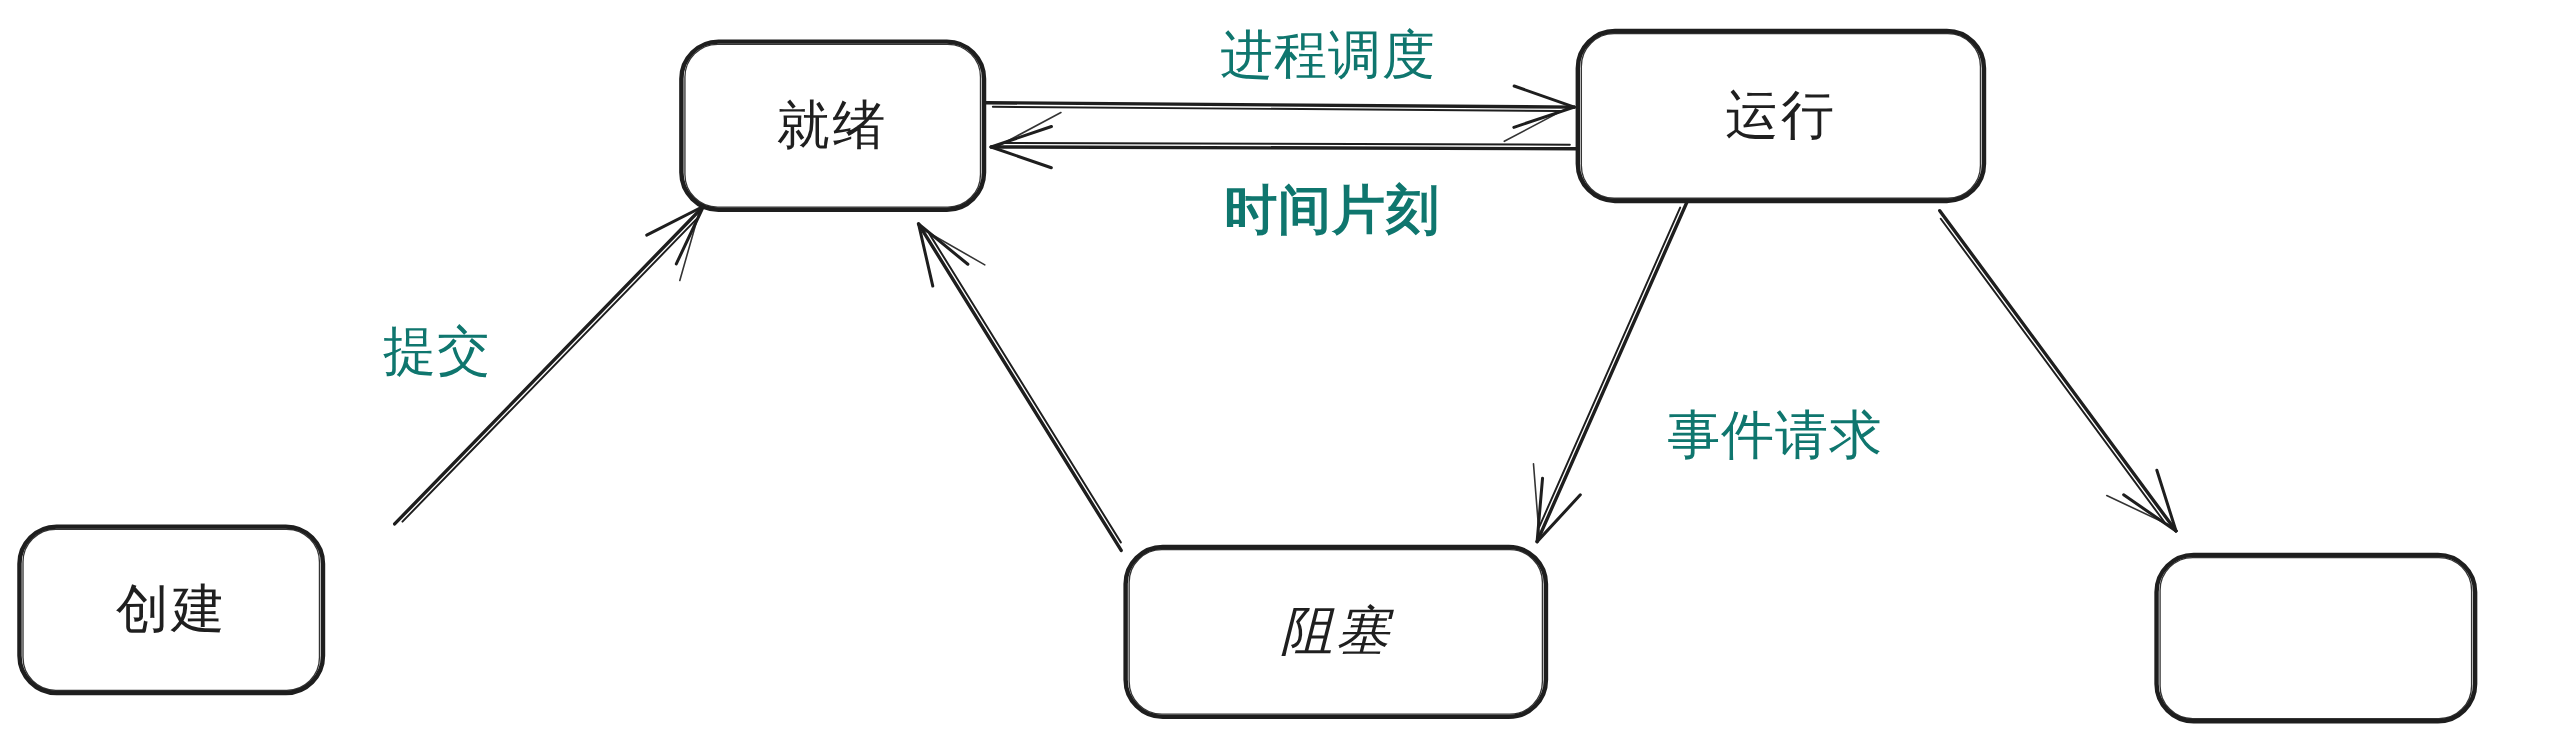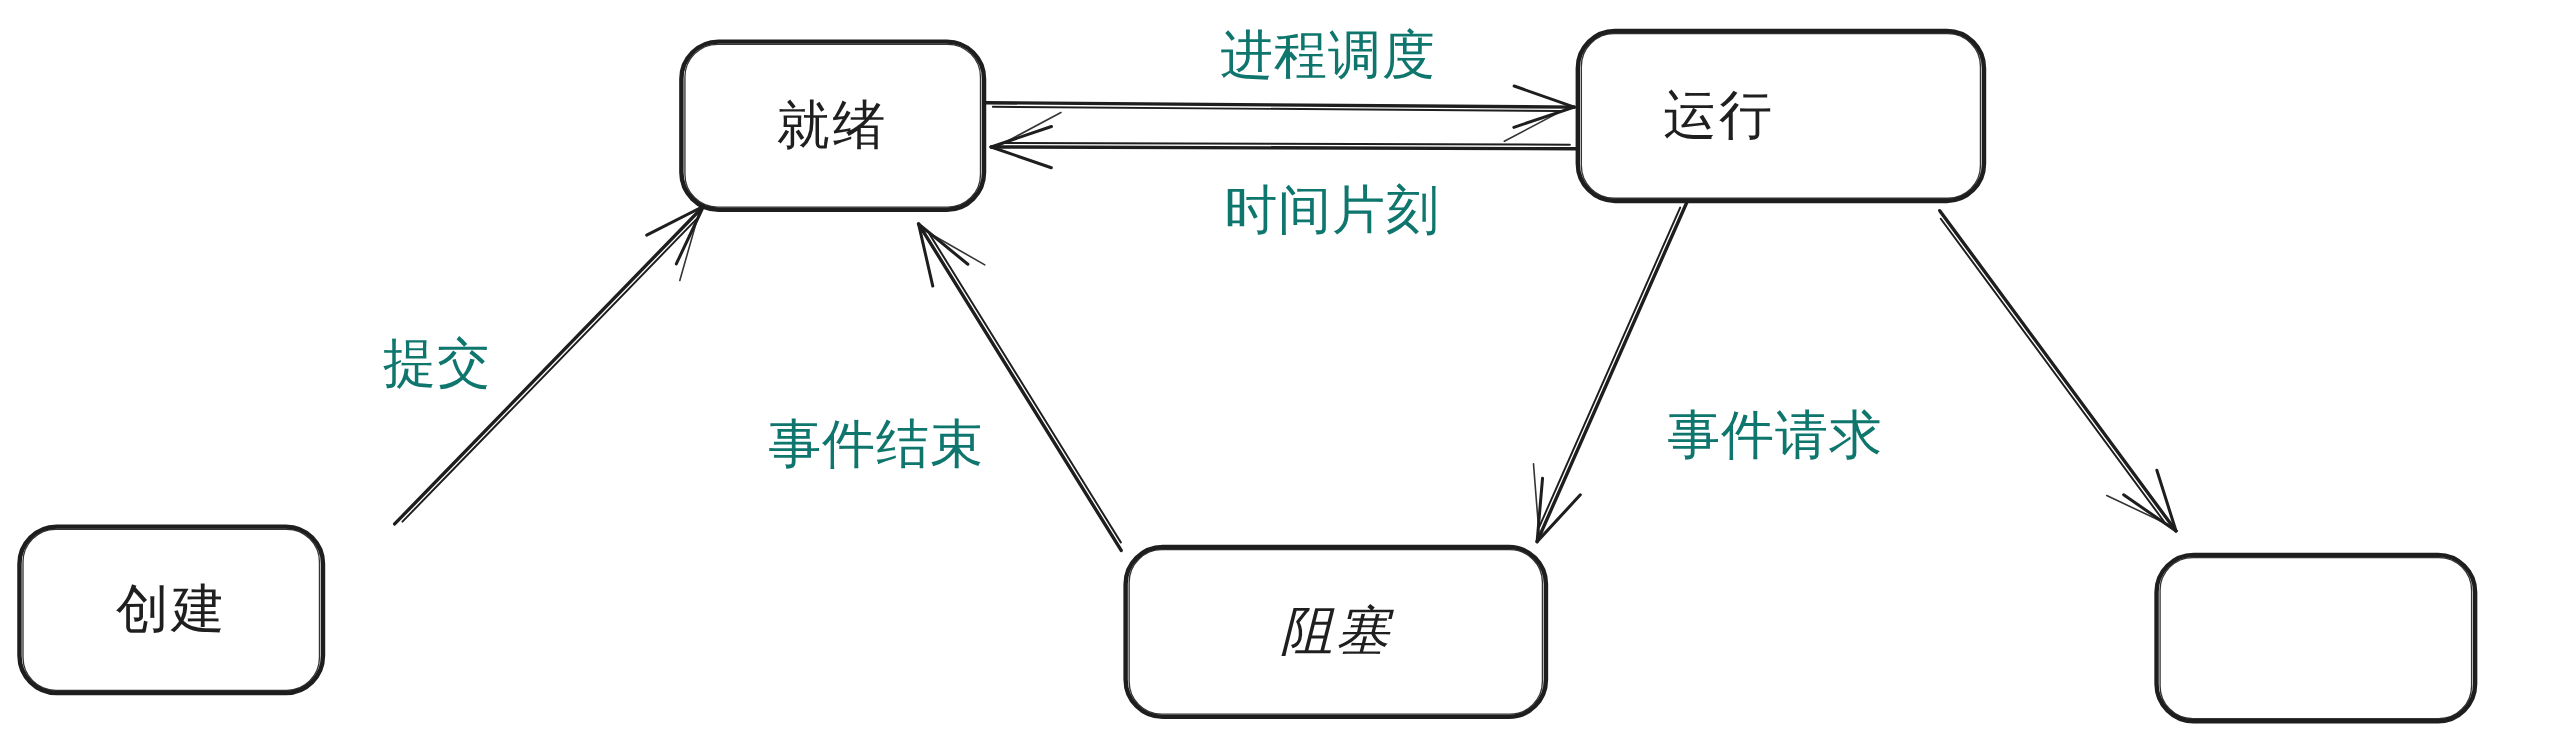--- a/index.html
+++ b/index.html
@@ -68,22 +68,21 @@
       <line x1="1041.1638332492146" y1="258.0980544496077" x2="1112.8667215915648" y2="299.24904321314267" stroke="#1e1e1e" stroke-width="1.8" stroke-linecap="round" opacity="0.9"></line>
       <line x1="2192" y1="238" x2="2459" y2="600" stroke="#1e1e1e" stroke-width="3.8" stroke-linecap="round"></line>
       <line x1="2193.127131530345" y1="247.10931251595326" x2="2445.8812560935594" y2="589.7946799012853" stroke="#1e1e1e" stroke-width="2.2" stroke-linecap="round"></line>
       <line x1="2459" y1="600" x2="2399.792079714136" y2="559.0314489465053" stroke="#1e1e1e" stroke-width="3.4" stroke-linecap="round"></line>
       <line x1="2459" y1="600" x2="2437.344711982884" y2="531.3337892344732" stroke="#1e1e1e" stroke-width="3.4" stroke-linecap="round"></line>
       <line x1="2455.4385311408037" y1="595.171341846333" x2="2380.673879793657" y2="559.8874222540924" stroke="#1e1e1e" stroke-width="1.8" stroke-linecap="round" opacity="0.9"></line>
     </svg>
 
   <div class="node-label" style="left: 681px; top: 42px; width: 303px; height: 168px;">就绪</div>
   <div class="node-label" style="left: 19.5px; top: 527px; width: 304px; height: 166px;">创建</div>
-  <div class="node-label" style="left: 1516px; top: 31px; width: 406px; height: 170px;">运行</div>
+  <div class="node-label" style="left: 1578px; top: 31px; width: 406px; height: 170px;">运行</div>
   <div class="node-label" style="left: 1126px; top: 547px; width: 420px; height: 170px; font-style: italic;">阻塞</div>
 
-  <div class="edge-label" style="left: 437px; top: 364px;">提交</div>
+  <div class="edge-label" style="left: 437px; top: 352px;">提交</div>
   <div class="edge-label" style="left: 1328px; top: 56px;">进程调度</div>
-  <div class="edge-label" style="left: 1332px; top: 211px;">时间片刻</div>
+  <div class="edge-label" style="left: 1332px; top: 211px; font-weight: bold;">时间片刻</div>
   <div class="edge-label" style="left: 1775px; top: 436px; text-align: center;">事件请求</div>
-  <div class="edge-label" style="left: 876px; top: 445px;">事件结束</div>
 </div>
 
 
 </body></html>

